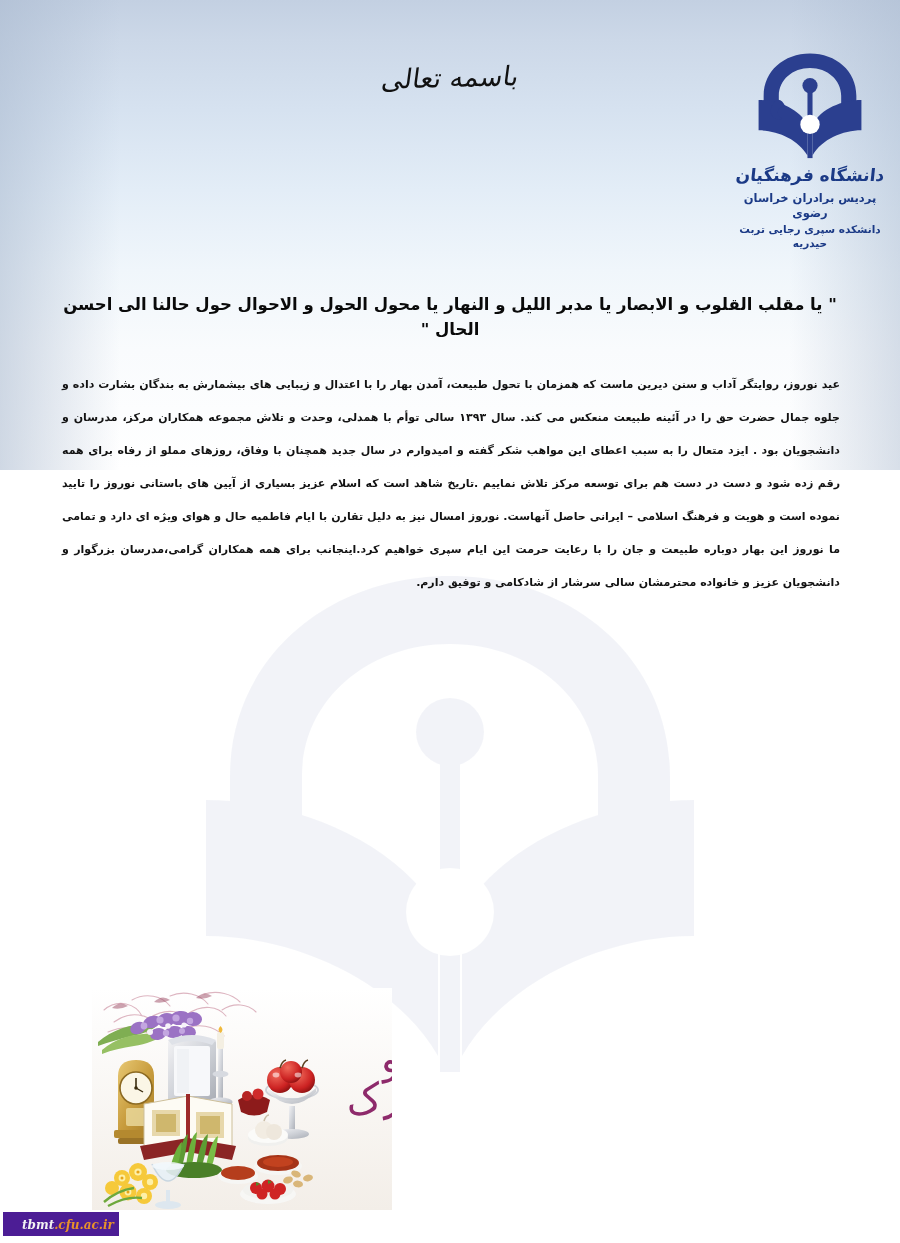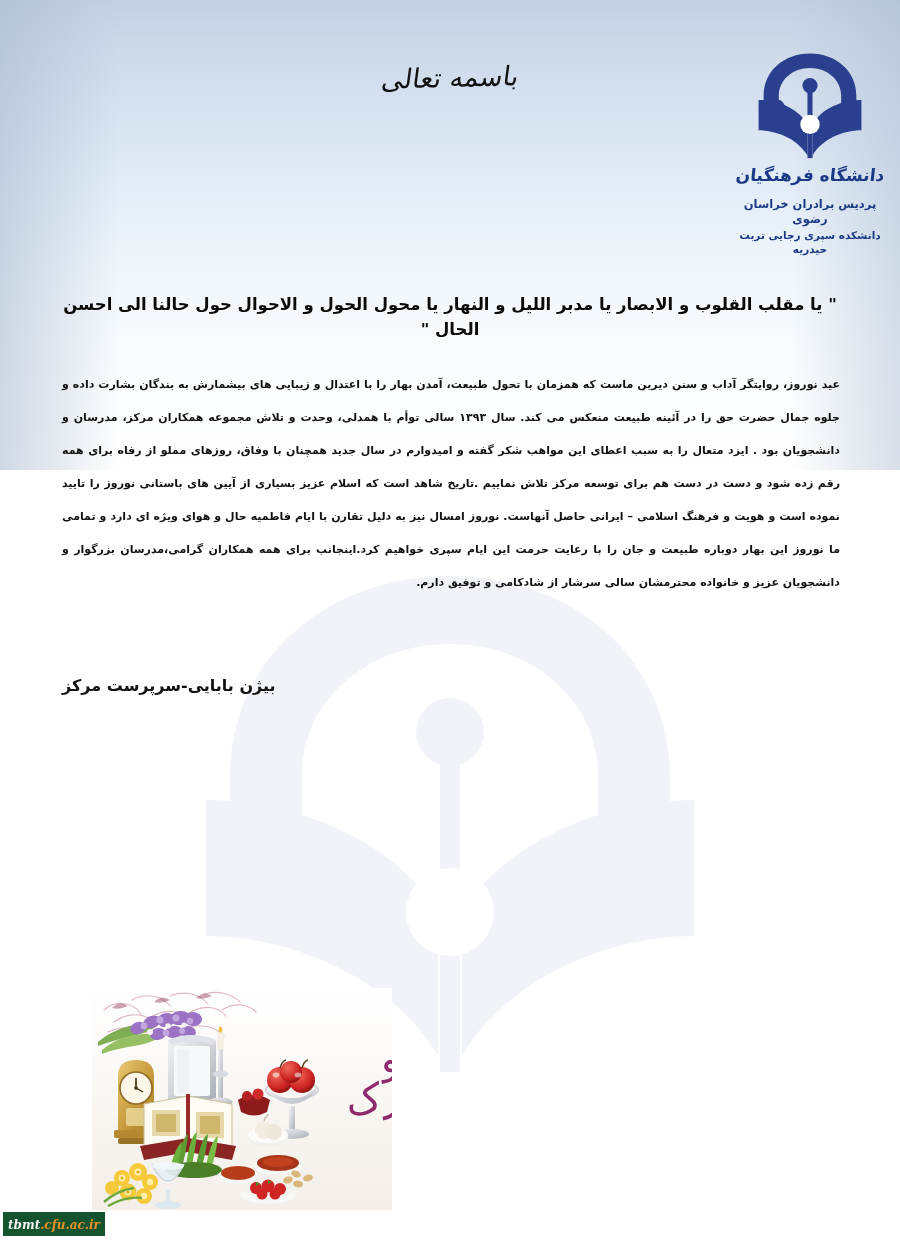--- a/index.html
+++ b/index.html
@@ -93,21 +93,21 @@
     line-height: 1.15;
     margin-top: 1px;
     transform: skewX(-6deg);
   }
   .logo-sub1 {
     display: block;
     font-size: 11.5px;
     font-weight: bold;
     color: #1b3a86;
     line-height: 1.35;
-    margin-top: 11px;
+    margin-top: 5px;
   }
   .logo-sub2 {
     display: block;
     font-size: 10.5px;
     font-weight: bold;
     color: #1b3a86;
     line-height: 1.35;
   }
 
   
@@ -186,22 +186,22 @@
     height: 222px;
     z-index: 3;
   }
   .greeting-art svg { display: block; width: 100%; height: 100%; }
 
   
   .footer-watermark {
     position: absolute;
     left: 3px;
     bottom: 7px;
-    background: #14532d;
-    padding: 2px 5px 3px 5px;
+    background: #4c1d95;
+    padding: 2px 5px 3px 19px;
     z-index: 5;
     direction: ltr;
     margin-top: 12px;
   }
   .footer-watermark .wm-a {
     font-family: "DejaVu Serif", "Liberation Serif", serif;
     font-style: italic;
     font-weight: bold;
     font-size: 12px;
     color: #f2f2f2;
@@ -252,23 +252,20 @@
     <span class="logo-sub1">پردیس برادران خراسان رضوی</span>
     <span class="logo-sub2">دانشکده سپری رجایی تربت حیدریه</span>
   </div>
 
   <div class="quote-line">" یا مقلب القلوب و الابصار یا مدبر اللیل و النهار یا محول الحول و الاحوال حول حالنا الی احسن الحال "</div>
 
   <div class="body-block">
     <p class="body-para">عید نوروز، روایتگر آداب و سنن دیرین ماست که همزمان با تحول طبیعت، آمدن بهار را با اعتدال و زیبایی های بیشمارش به بندگان بشارت داده و جلوه جمال حضرت حق را در آئینه طبیعت منعکس می کند. سال ۱۳۹۳ سالی توأم با همدلی، وحدت و تلاش مجموعه همکاران مرکز، مدرسان و دانشجویان بود . ایزد متعال را به سبب اعطای این مواهب شکر گفته و امیدوارم در سال جدید همچنان با وفاق، روزهای مملو از رفاه برای همه رقم زده شود و دست در دست هم برای توسعه مرکز تلاش نماییم .تاریخ شاهد است که اسلام عزیز بسیاری از آیین های باستانی نوروز را تایید نموده است و هویت و فرهنگ اسلامی – ایرانی حاصل آنهاست. نوروز امسال نیز به دلیل تقارن با ایام فاطمیه حال و هوای ویژه ای دارد و تمامی ما نوروز این بهار دوباره طبیعت و جان را با رعایت حرمت این ایام سپری خواهیم کرد.اینجانب برای همه همکاران گرامی،مدرسان بزرگوار و دانشجویان عزیز و خانواده محترمشان سالی سرشار از شادکامی و توفیق دارم.</p>
   </div>
 
-  <div class="signature">
-    <span class="signature-text">بیژن بابایی-سرپرست مرکز</span>
-  </div>
 
   <div class="greeting-art">
     <svg viewBox="0 0 300 222" xmlns="http://www.w3.org/2000/svg">
       <defs>
         <linearGradient id="clothG" x1="0" y1="0" x2="0" y2="1">
           <stop offset="0%" stop-color="#ffffff"></stop>
           <stop offset="100%" stop-color="#f3eee8"></stop>
         </linearGradient>
         <linearGradient id="goldG" x1="0" y1="0" x2="1" y2="1">
           <stop offset="0%" stop-color="#e8c873"></stop>

